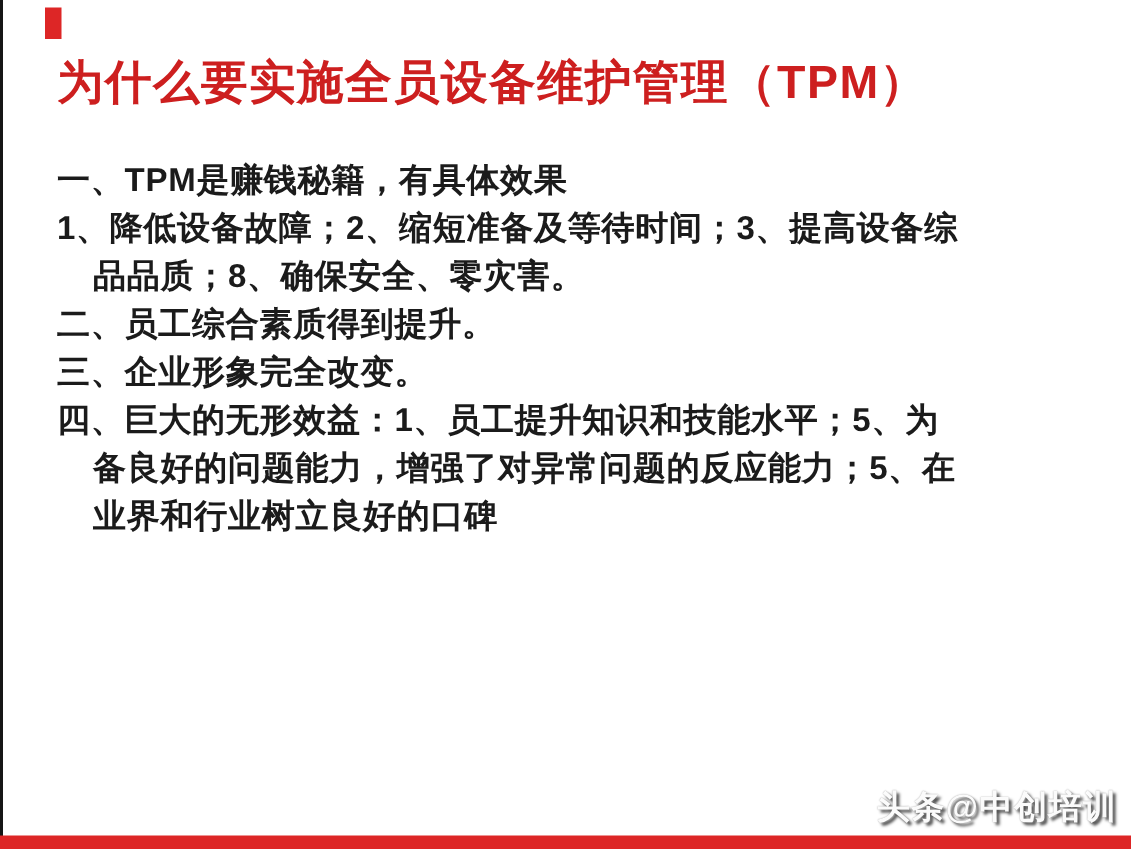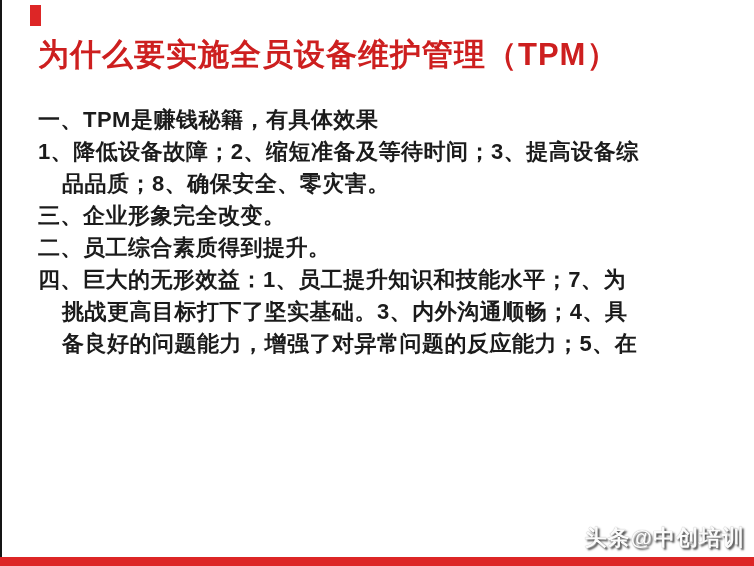--- a/index.html
+++ b/index.html
@@ -81,22 +81,22 @@
 
 <div class="left-edge-line" style="background: rgb(21, 21, 21);"></div>
 <div class="top-left-tick" style="background: rgb(221, 38, 38);"></div>
 
 <div class="slide-title" style="color: rgb(205, 31, 31);">为什么要实施全员设备维护管理（TPM）</div>
 
 <div class="slide-body" style="color: rgb(27, 27, 27);">
     <div class="body-line bold">一、TPM是赚钱秘籍，有具体效果</div>
     <div class="body-line">1、降低设备故障；2、缩短准备及等待时间；3、提高设备综</div>
     <div class="body-line indent">品品质；8、确保安全、零灾害。</div>
+    <div class="body-line bold">二、员工综合素质得到提升。</div>
     <div class="body-line bold">三、企业形象完全改变。</div>
-    <div class="body-line bold">二、员工综合素质得到提升。</div>
-    <div class="body-line bold">四、巨大的无形效益：1、员工提升知识和技能水平；7、为</div>
-    <div class="body-line bold indent">挑战更高目标打下了坚实基础。3、内外沟通顺畅；4、具</div>
+    <div class="body-line bold">四、巨大的无形效益：1、员工提升知识和技能水平；5、为</div>
     <div class="body-line bold indent">备良好的问题能力，增强了对异常问题的反应能力；5、在</div>
+    <div class="body-line bold indent">业界和行业树立良好的口碑</div>
   </div>
 
 <div class="watermark">头条@中创培训</div>
 
 <div class="bottom-accent-bar" style="background: rgb(221, 38, 38);"></div>
 
 </body></html>

